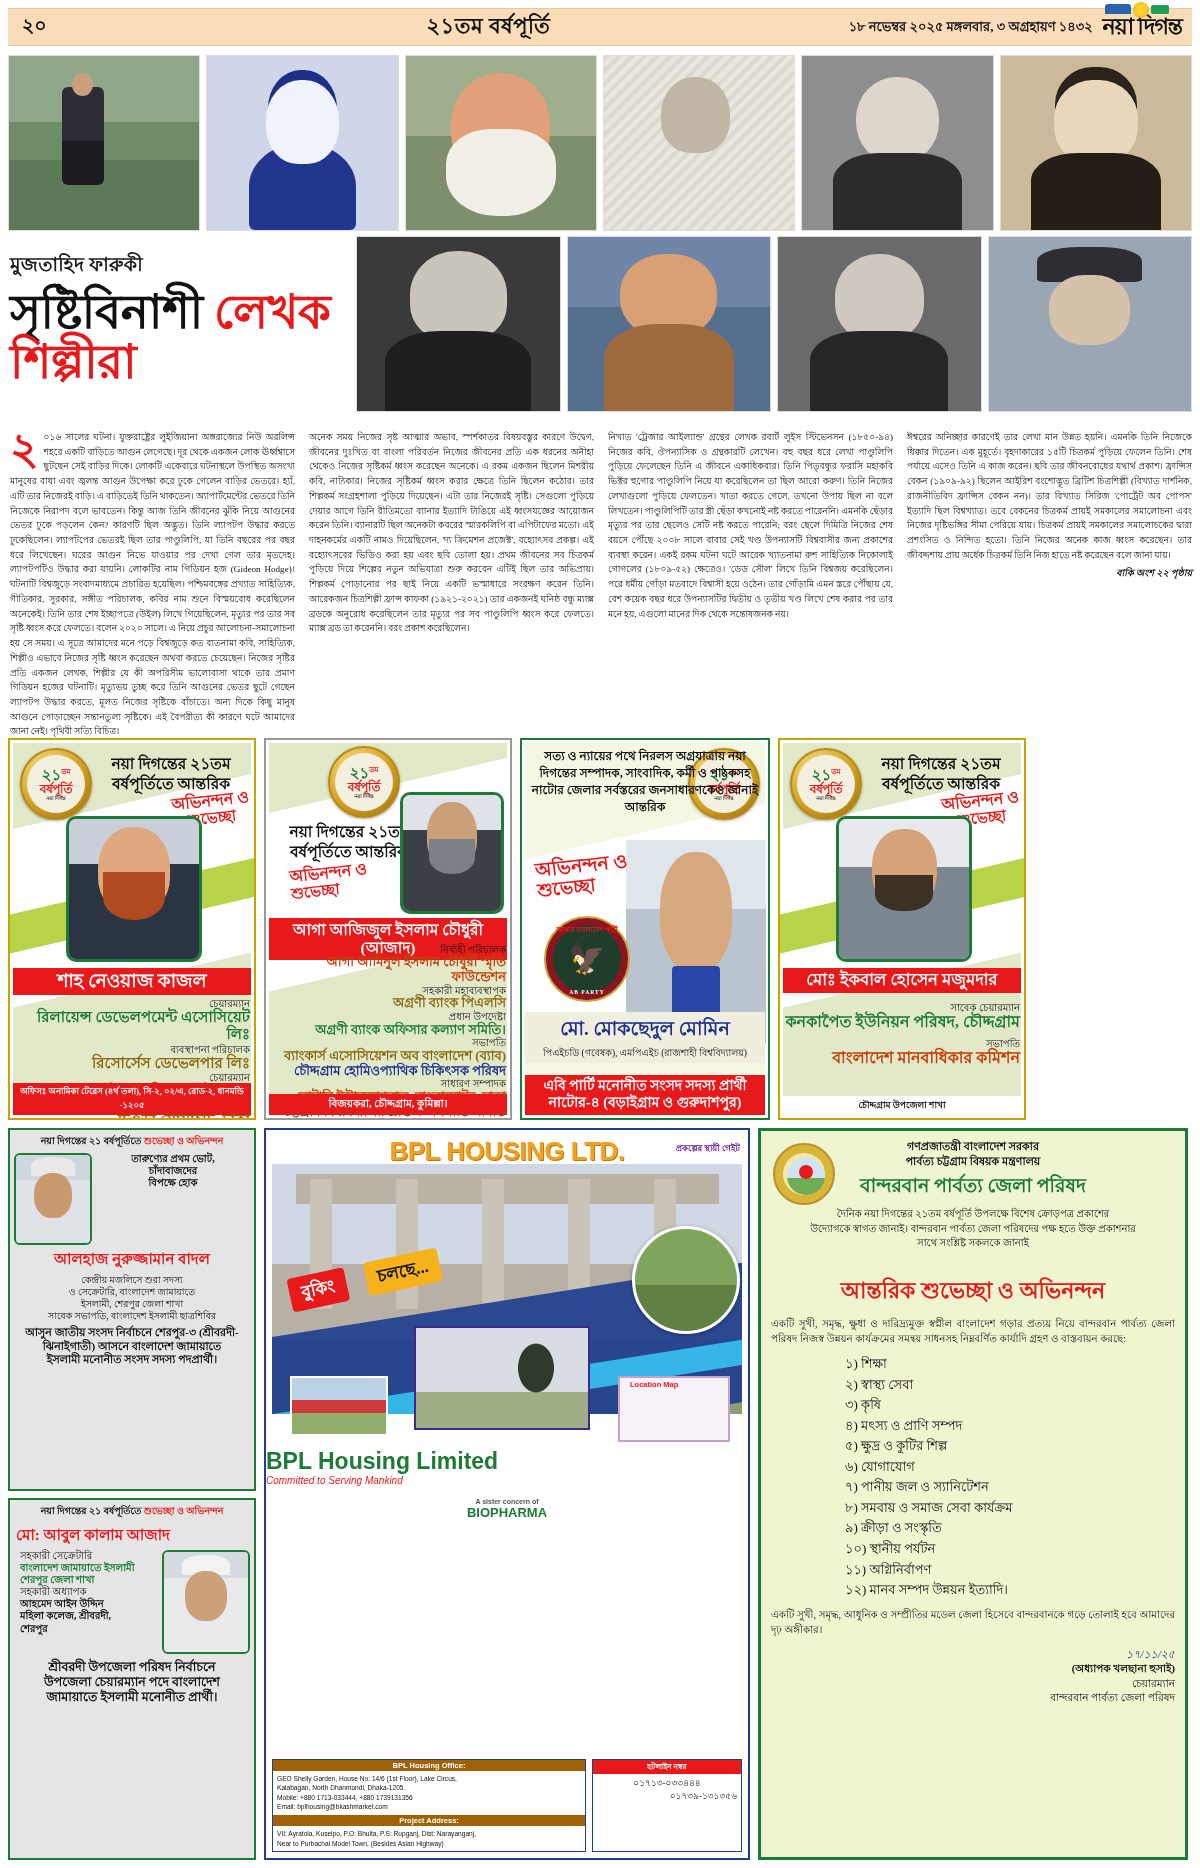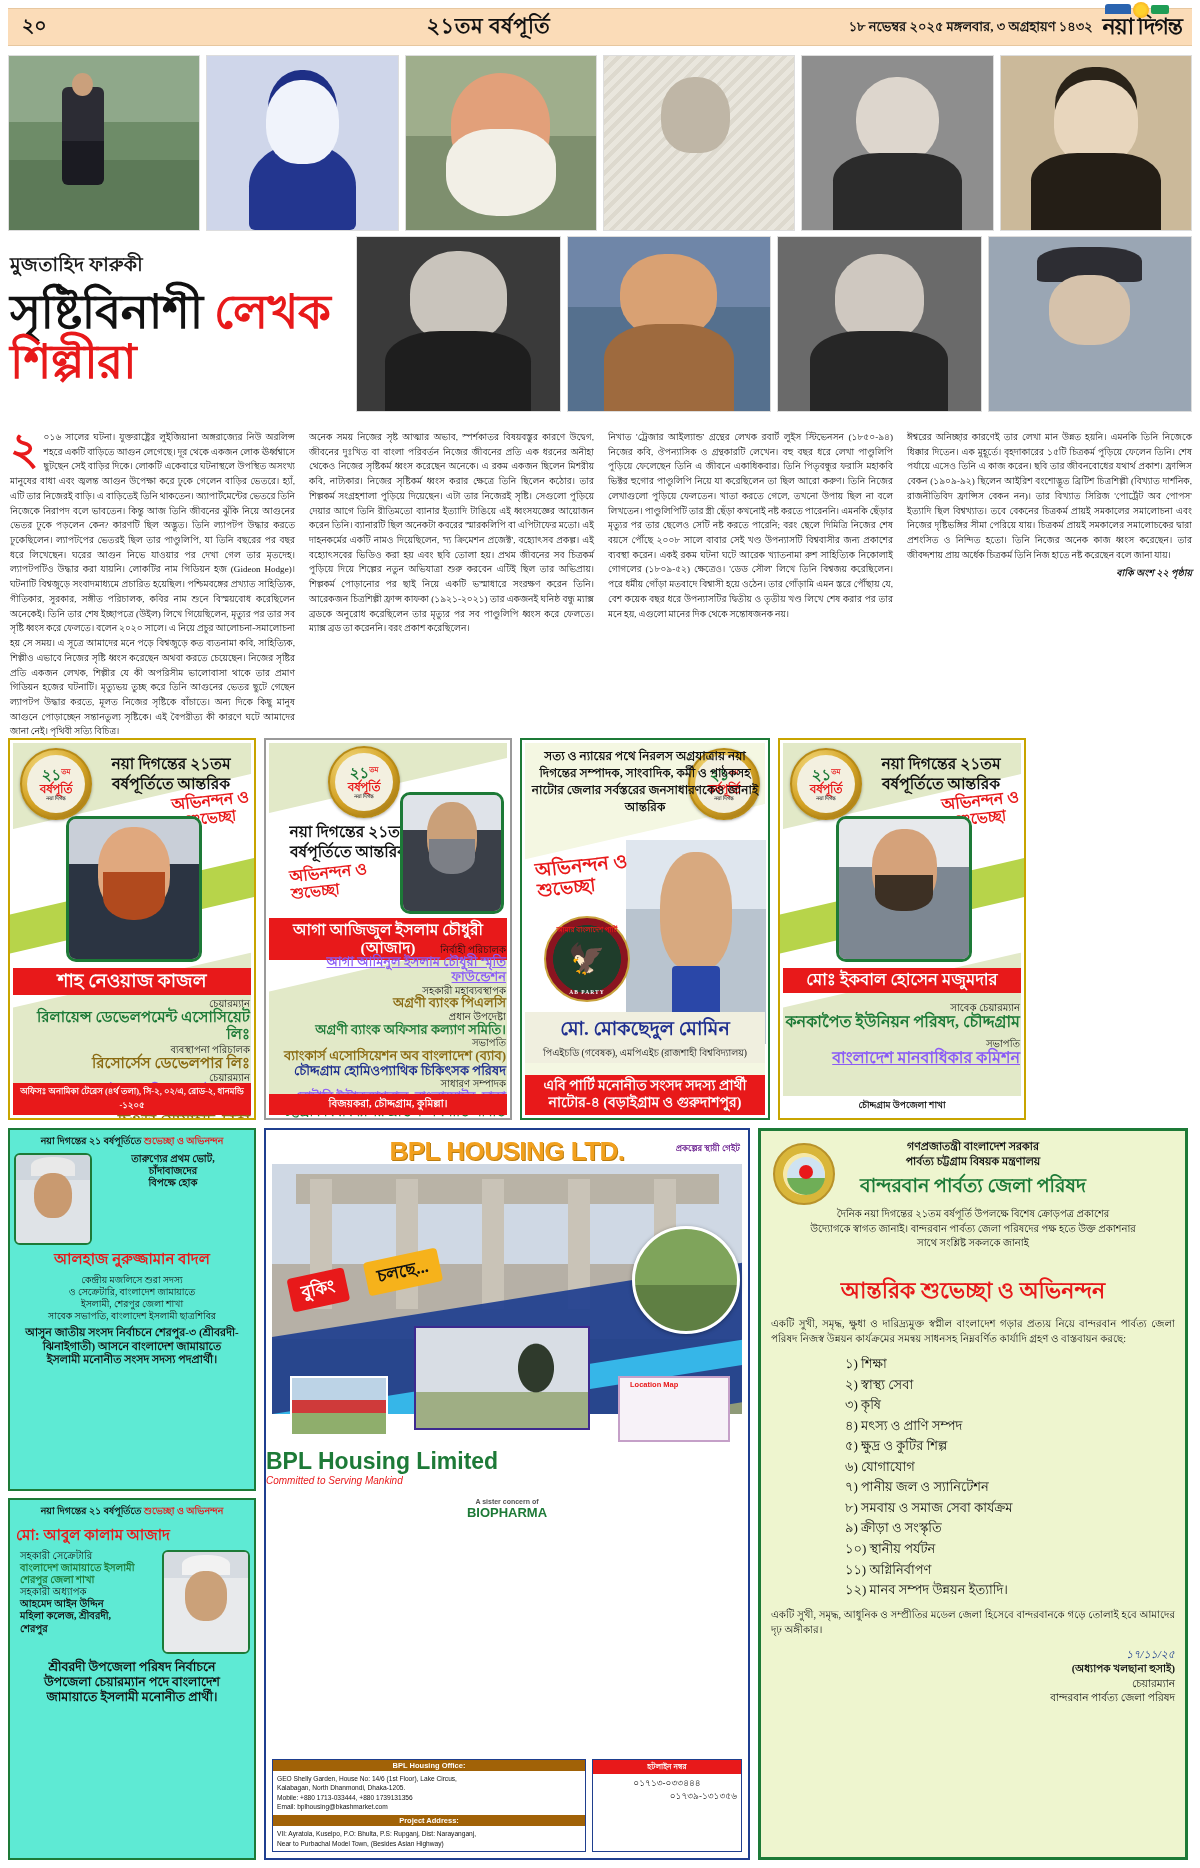--- a/index.html
+++ b/index.html
@@ -168,40 +168,40 @@
      background:#d5a27a;border-radius:46% 46% 42% 42%;}
   .face.f4::after{content:"";position:absolute;left:28%;top:40%;width:44%;height:26%;
      background:#3d3024;border-radius:0 0 46% 46%;}
 
   .name-bar { position:absolute; left:3px; right:3px; z-index:7; background:#e8191a;
     color:#fff; text-align:center; font-size:18.5px; font-weight:bold; padding:3px 0; line-height:1.15;}
   .ad-lines { position:absolute; left:4px; right:4px; z-index:7; text-align:center; }
   .ln { line-height:1.14;text-align:right; }
   .ln-small { font-size:10px; color:#111; }
   .ln-g { font-size:15px; font-weight:bold; color:#1d7a37; }
-  .ln-r { font-size:15px; font-weight:bold; color:#8b5cf6;text-decoration:underline; }
+  .ln-r { font-size:15px; font-weight:bold; color:#c2410c; }
   .ln-b { font-size:15px; font-weight:bold; color:#1f2f8f; }
   .ln-o { font-size:15px; font-weight:bold; color:#8a6a12; }
   .footer-bar { position:absolute; left:3px; right:3px; bottom:3px; z-index:8; background:#e8191a;
     color:#fff; text-align:center; font-size:8.5px; font-weight:bold; padding:2px 1px; }
   .footer-bar.white { background:#fff; color:#111; font-size:9px; }
 
   
   .ab-emblem { position:absolute; z-index:6; width:86px; height:86px; border-radius:50%;
      background:radial-gradient(circle,#1f3d2b 58%, #8a1420 59% 74%, #d8b24a 75% 100%);
      border:2px solid #c9a23c; display:flex; align-items:center; justify-content:center; }
   .ab-bird { font-size:30px; color:#e0b53c; line-height:1; }
   .ab-label { position:absolute; bottom:5px; width:100%; text-align:center; font-size:5.5px;
      color:#fff; font-weight:bold; letter-spacing:1px;}
   .ab-top { position:absolute; top:6px; width:100%; text-align:center; font-size:7px; color:#e8191a; font-weight:bold;}
 
   
   .bot { position:absolute; left:8px; top:1128px; width:1184px; height:732px; display:flex; gap:8px; }
   .bot-left { width:248px; display:flex; flex-direction:column; gap:7px; }
-  .mini-ad { position:relative; border:2px solid #1d7a37; background:#5eead4; flex:1; overflow:hidden; }
+  .mini-ad { position:relative; border:2px solid #1d7a37; background:#e5e5e5; flex:1; overflow:hidden; }
   .mini-top { font-size:9.5px; font-weight:bold; text-align:center; padding:4px 3px 2px; color:#111; }
   .mini-top .hi { color:#e8191a; }
   .mini-body { display:flex; padding:2px 4px 0; }
   .mini-ph { width:78px; height:92px; border:2px solid #1d7a37; border-radius:6px; position:relative;
              overflow:hidden; background:#cdd3d9; flex:none; }
   .face.f5 { background:linear-gradient(180deg,#cfd6dd 0 28%,#dfe3e7 28% 100%); }
   .face.f5::before{content:"";position:absolute;left:20%;top:2%;width:60%;height:22%;
      background:#e9e9e9;border-radius:46% 46% 0 0;}
   .face.f5::after{content:"";position:absolute;left:24%;top:20%;width:52%;height:52%;
      background:#c99a70;border-radius:44%;}

